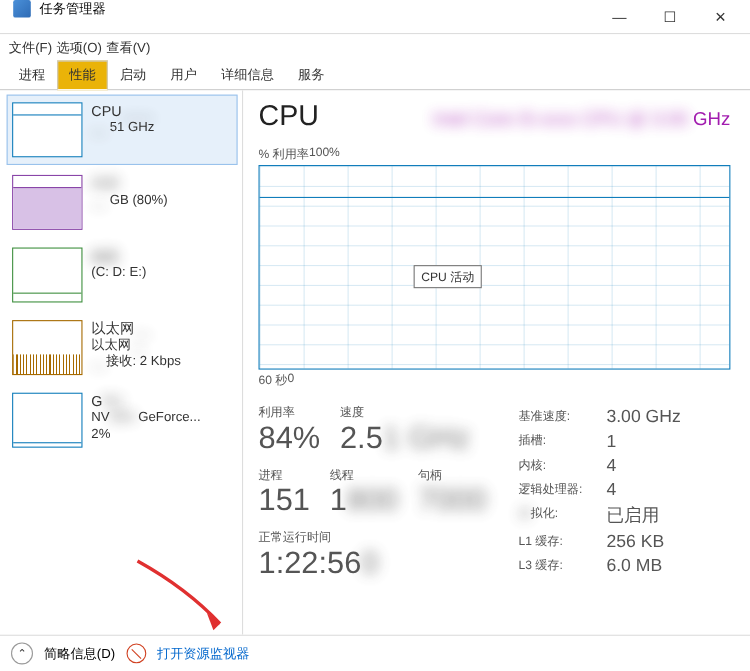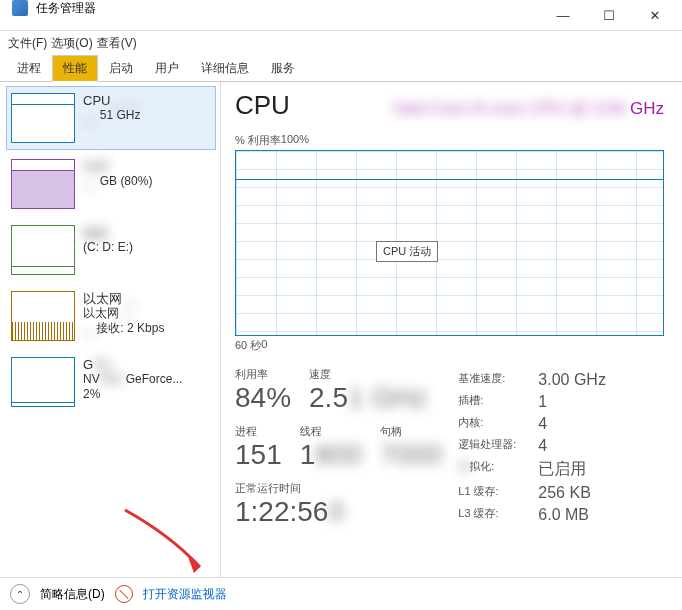--- a/index.html
+++ b/index.html
@@ -34,21 +34,21 @@
 .main{flex:1;padding:6px 18px 6px 14px;display:flex;flex-direction:column;position:relative}
 .main-h{display:flex;align-items:baseline;margin-top:2px}
 .main-title{font-size:26px;font-weight:400;color:#222}
 .main-sub{margin-left:auto;font-size:17px;color:#a21caf}
 .chart-hdr{display:flex;justify-content:flex-start;font-size:11px;color:#555;margin:12px 0 2px}
 .chart{height:184px;border:1px solid #117dbb;position:relative;background:#fff}
 .chart .grid{position:absolute;inset:0;background-image:linear-gradient(to right,rgba(17,125,187,.18) 0,rgba(17,125,187,.18) 1px,transparent 1px),linear-gradient(to bottom,rgba(17,125,187,.18) 0,rgba(17,125,187,.18) 1px,transparent 1px);background-size:40px 18px}
 .chart .trace{position:absolute;left:0;right:0;top:28px;border-top:1px solid #117dbb}
 .tooltip{position:absolute;left:140px;top:90px;background:#fff;border:1px solid #767676;padding:2px 6px;font-size:11px;color:#333}
 .chart-ftr{display:flex;justify-content:flex-start;font-size:11px;color:#555;margin-top:2px}
-.stats{display:flex;margin-top:14px;gap:16px}
+.stats{display:flex;margin-top:14px;gap:29px}
 .stats .col{flex:1}
 .lbl{font-size:11px;color:#555}
 .val-lg{font-size:28px;color:#555}
 .prow{display:flex;margin-top:4px}
 .prow .plbl{width:80px;font-size:11px;color:#555}
 .prow .pval{font-size:16px;color:#555}
 .statusbar{height:32px;border-top:1px solid #ddd;display:flex;align-items:center;padding:0 10px;gap:10px;font-size:12px}
 .chev{width:18px;height:18px;border:1px solid #999;border-radius:50%;display:flex;align-items:center;justify-content:center;font-size:10px;color:#333;cursor:pointer}
 .noicon{width:16px;height:16px;border:1.5px solid #d04020;border-radius:50%;position:relative;display:inline-block}
 .noicon::after{content:"";position:absolute;left:2px;right:2px;top:50%;border-top:1.5px solid #d04020;transform:rotate(45deg)}

